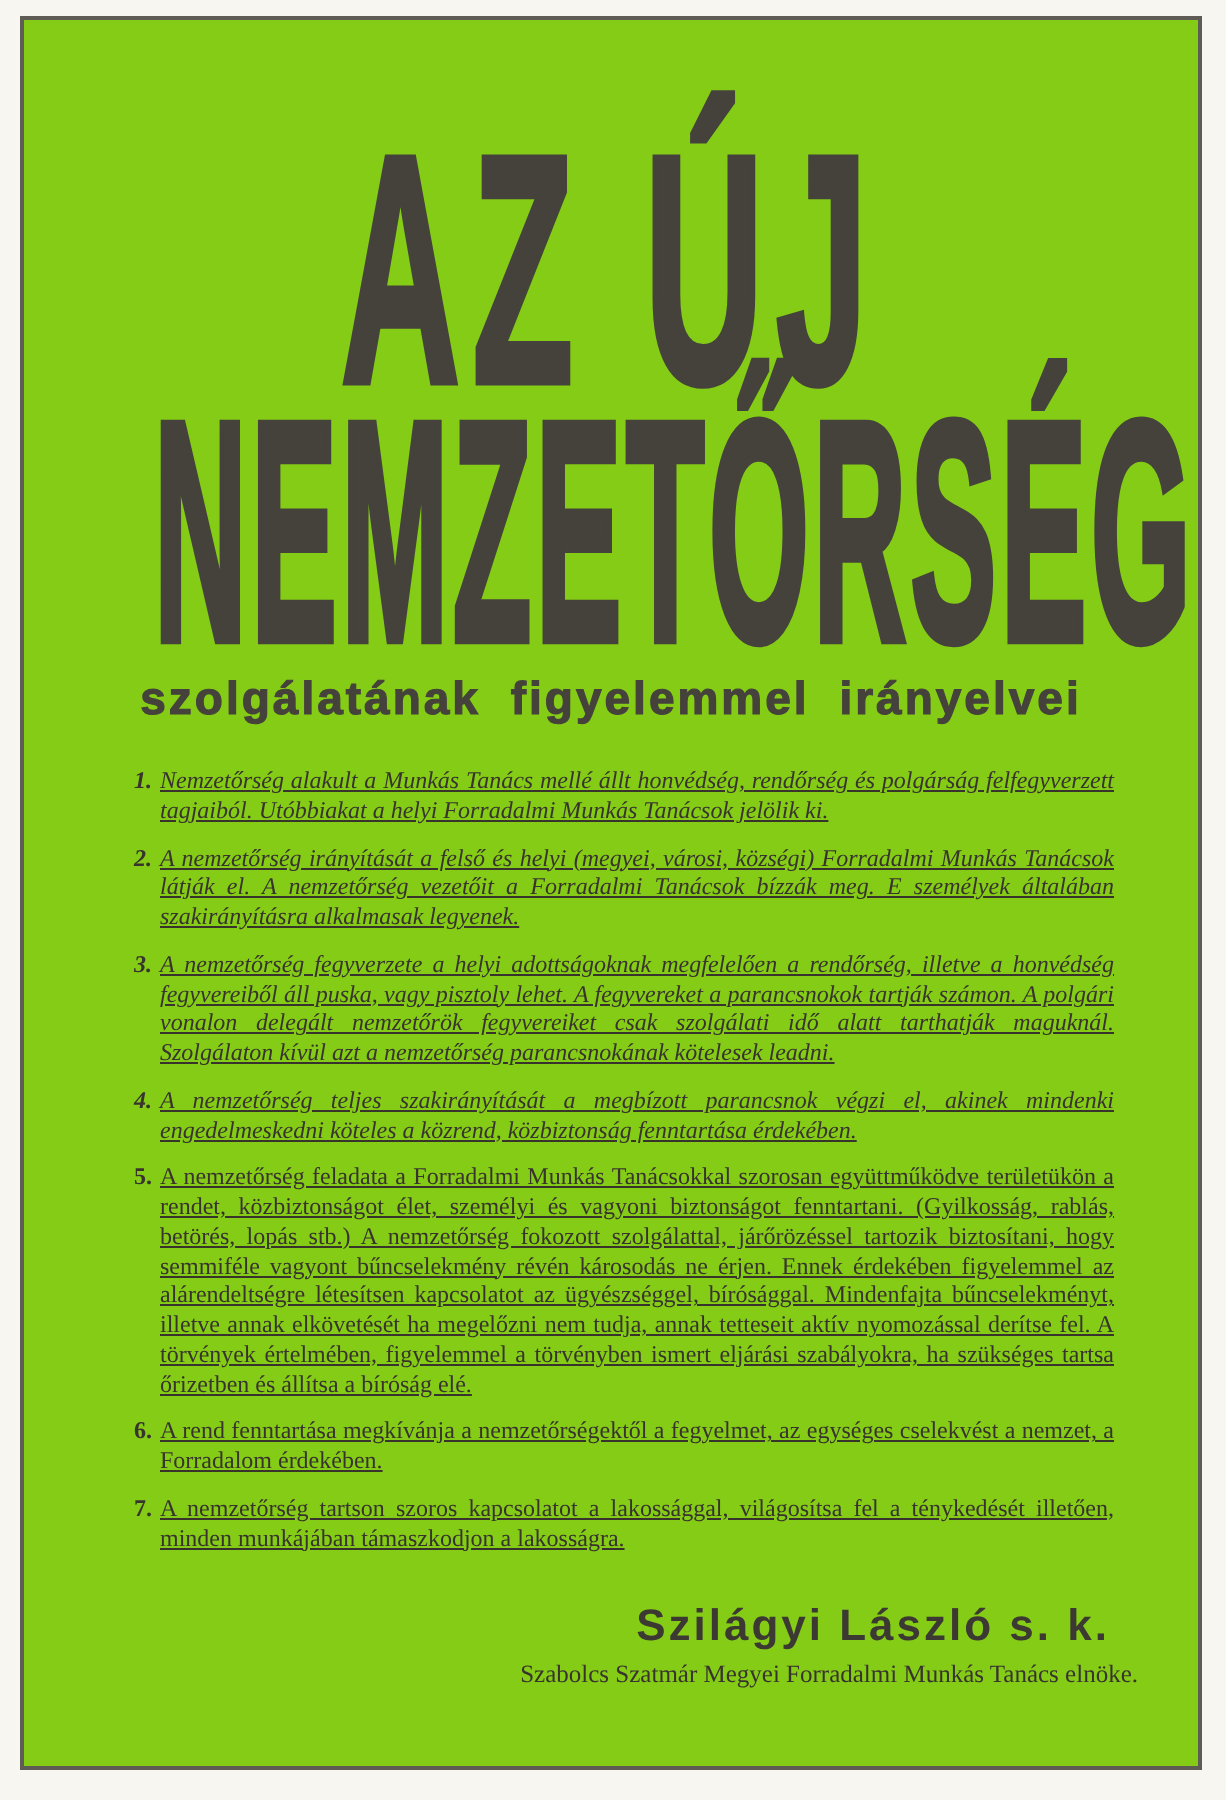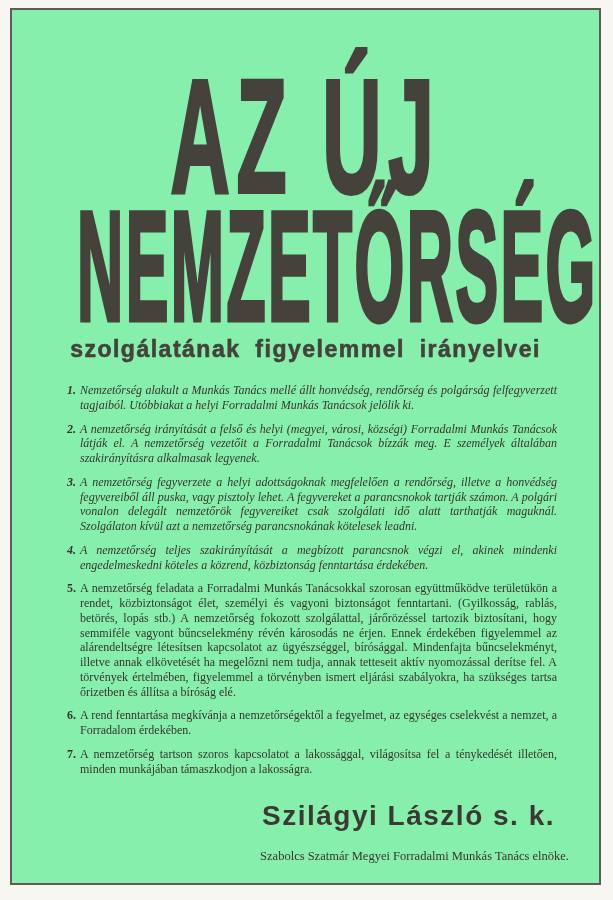--- a/index.html
+++ b/index.html
@@ -8,21 +8,21 @@
     background:#f7f6f1;
     font-family:"Liberation Serif", serif;
     position:relative;
     overflow:hidden;
   }
   .frame{
     position:absolute;
     left:10px; top:8px;
     width:591px; height:877px;
     border:2px solid #5f5c55;
-    background:#86efac;
+    background:#84cc16;
     box-sizing:border-box;
   }
   .content{ position:relative; width:100%; height:100%; }
 
   
   .title-line1{
     height:136px; margin-top:58px;
     display:flex; align-items:center; justify-content:center;
   }
   .title-line1 span{
@@ -75,45 +75,46 @@
   .para .num{
     width:18px;
     flex:0 0 18px;
     text-align:right;
     padding-right:4px;
     font-weight:bold;
   }
   .para .txt{
     flex:1;
     text-align:justify;
+    text-decoration:underline;
   }
   .para.italic .num, .para.italic .txt{ font-style:italic; }
 
   
   .dateline{
     margin:4px 0 0 56px;
     font-size:12.5px;
     color:#38342d;
   }
   .sigblock{
     margin-top:24px;
     text-align:right;
     padding-right:30px;
   }
   .signature{
     font-family:"Liberation Sans", sans-serif;
     font-weight:bold;
-    font-size:28px;
+    font-size:22px;
     letter-spacing:1.5px;
     color:#3c3932;
     padding-right:14px;
     padding-left:12px;
   }
   .sig-title{
-    margin-top:17px;
+    margin-top:4px;
     font-size:12.5px;
     color:#38342d;
   }
 </style>
 </head>
 <body>
 
 <div class="frame">
   <div class="content">
 

